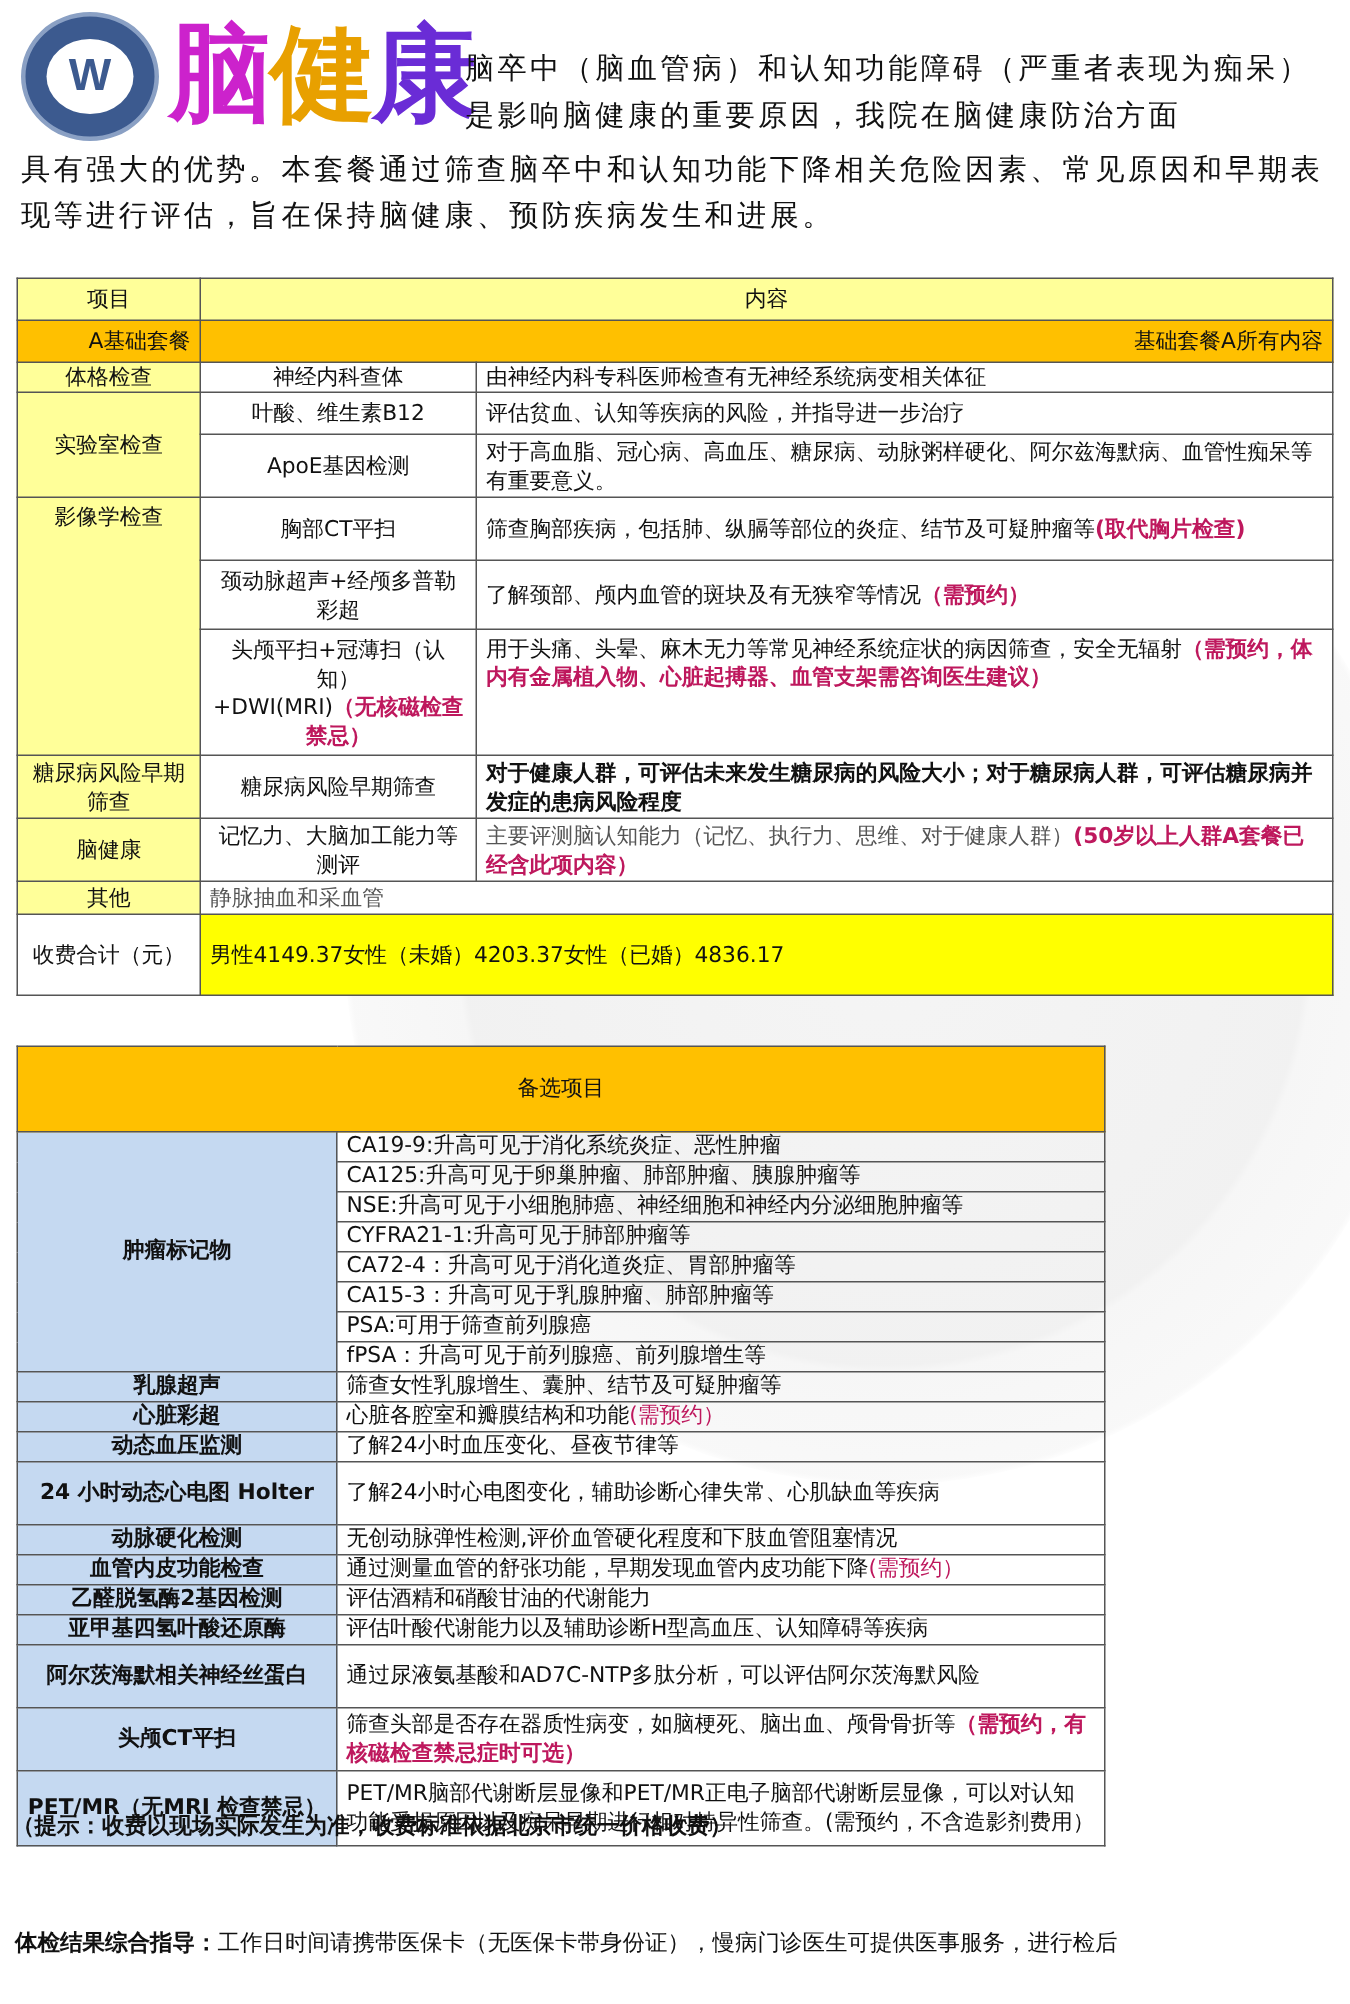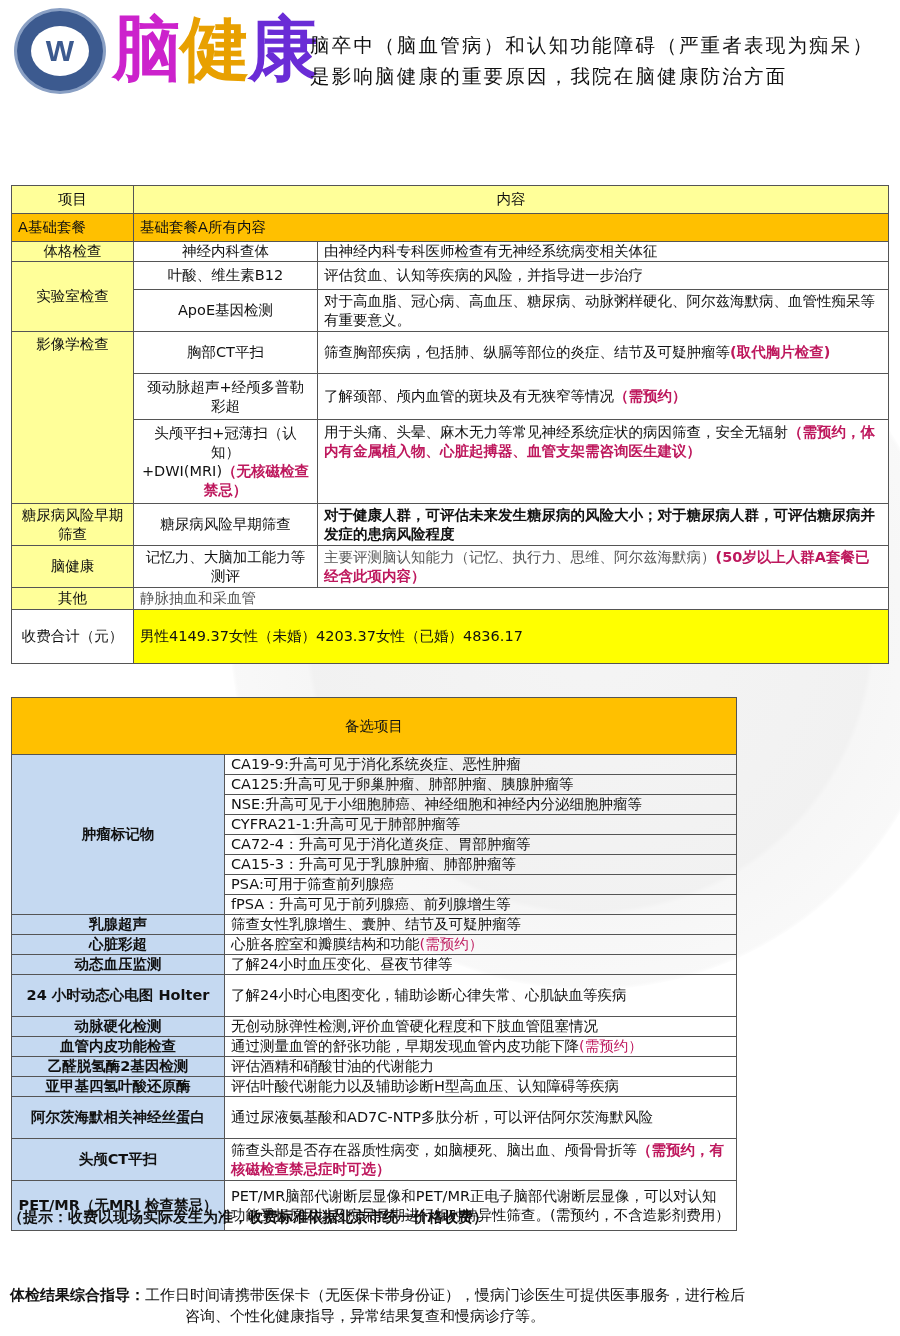--- a/index.html
+++ b/index.html
@@ -12,21 +12,21 @@
   .brand span:nth-child(1){color:#cc22cc;}
   .brand span:nth-child(2){color:#e8a000;}
   .brand span:nth-child(3){color:#6a2cd6;}
   .intro{position:absolute;font-size:19.5px;line-height:31px;letter-spacing:2.2px;}
   .intro1{left:310px;top:30px;width:585px;}
   .intro2{left:14px;top:97px;width:880px;}
   table{border-collapse:collapse;position:absolute;font-family:"DejaVu Sans","Liberation Sans",sans-serif;border-radius:27px;}
   td{border:1px solid #555;padding:0 6px;font-size:14.5px;}
   .t1{left:11px;top:185px;width:878px;}
   .c-y{background:#ffff99;text-align:center;}
-  .c-or{background:#ffc000;text-align:left;}
+  .c-or{background:#ffc000;text-align:right;}
   .c-w{background:#fff;}
   .center{text-align:center;}
   .red{color:#be185d;font-weight:bold;}
   .gray{color:#555;}
   .total{background:#ffff00;text-align:left;}
   .t2{left:11px;top:697px;width:726px;padding-left:20px;}
   .t2 td{font-size:14.5px;line-height:19px;}
   .c-b{background:#c5d9f1;text-align:center;font-weight:bold;}
   .opt-title{background:#ffc000;text-align:center;font-size:32px;height:56px;}
   .note{position:absolute;left:8px;top:1208px;font:bold 15px "DejaVu Sans",sans-serif;}
@@ -40,20 +40,21 @@
 <div class="wm"></div>
 
 <div class="header">
   <div class="logo">
     <div class="logo-inner">W</div>
   </div>
   <div class="brand">
     <span>脑</span><span>健</span><span>康</span>
   </div>
   <div class="intro intro1">脑卒中（脑血管病）和认知功能障碍（严重者表现为痴呆）是影响脑健康的重要原因，我院在脑健康防治方面</div>
+  <div class="intro intro2">具有强大的优势。本套餐通过筛查脑卒中和认知功能下降相关危险因素、常见原因和早期表现等进行评估，旨在保持脑健康、预防疾病发生和进展。</div>
 </div>
 
 <table class="t1">
   <colgroup>
       <col style="width:122px">
       <col style="width:184px">
       <col>
     </colgroup>
   <tbody>
       <tr style="height:28px">
@@ -92,21 +93,21 @@
     <td class="c-w" style="vertical-align:top;padding-top:3px"><span>用于头痛、头晕、麻木无力等常见神经系统症状的病因筛查，安全无辐射</span><span class="red">（需预约，体内有金属植入物、心脏起搏器、血管支架需咨询医生建议）</span></td>
   </tr>
   <tr style="height:42px">
     <td class="c-y">糖尿病风险早期筛查</td>
     <td class="c-w center">糖尿病风险早期筛查</td>
     <td class="c-w" style="font-weight:bold">对于健康人群，可评估未来发生糖尿病的风险大小；对于糖尿病人群，可评估糖尿病并发症的患病风险程度</td>
   </tr>
   <tr style="height:42px">
     <td class="c-y">脑健康</td>
     <td class="c-w center">记忆力、大脑加工能力等测评</td>
-    <td class="c-w"><span class="gray">主要评测脑认知能力（记忆、执行力、思维、阿尔兹海默病）</span><span class="red">(50岁以上人群A套餐已经含此项内容）</span></td>
+    <td class="c-w"><span class="gray">主要评测脑认知能力（记忆、执行力、思维、对于健康人群）</span><span class="red">(50岁以上人群A套餐已经含此项内容）</span></td>
   </tr>
   <tr style="height:22px">
     <td class="c-y">其他</td>
     <td class="c-w gray" colspan="2">静脉抽血和采血管</td>
   </tr>
   <tr style="height:54px">
     <td class="c-w center">收费合计（元）</td>
     <td class="total" colspan="2">男性4149.37女性（未婚）4203.37女性（已婚）4836.17</td>
   </tr>
 </tbody>
@@ -189,14 +190,13 @@
   <tr style="height:50px">
         <td class="c-b">PET/MR（无MRI 检查禁忌）</td>
         <td>PET/MR脑部代谢断层显像和PET/MR正电子脑部代谢断层显像，可以对认知功能受损原因以及痴呆早期进行相对特异性筛查。(需预约，不含造影剂费用）</td>
       </tr>
 </tbody>
   </table>
 
 <div class="note">（提示：收费以现场实际发生为准，收费标准依据北京市统一价格收费）</div>
 <div class="guide">
   <b>体检结果综合指导：</b><span>工作日时间请携带医保卡（无医保卡带身份证），慢病门诊医生可提供医事服务，进行检后</span>
-  <span class="g2">咨询、个性化健康指导，异常结果复查和慢病诊疗等。</span>
 </div>
 
 </body></html>

